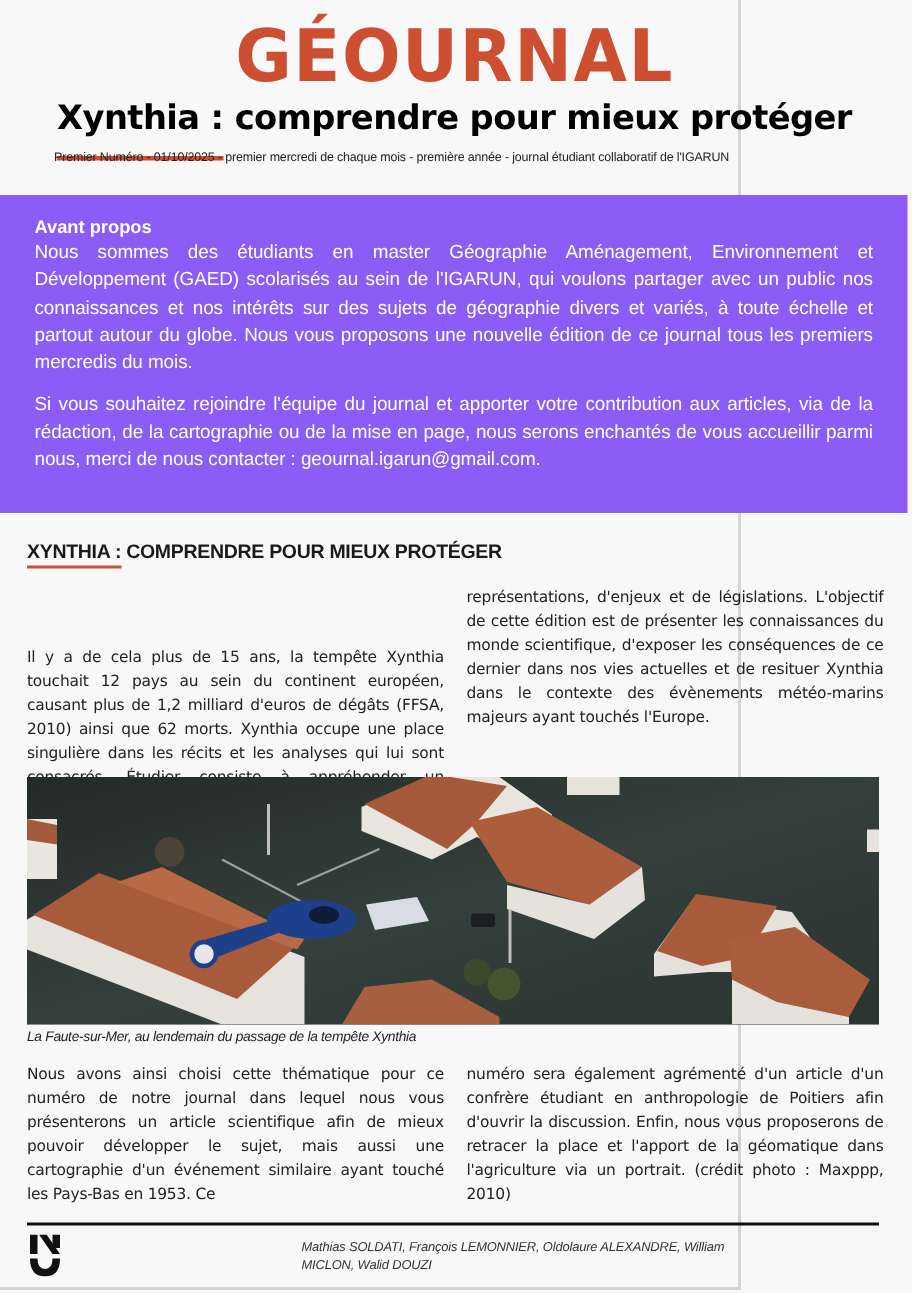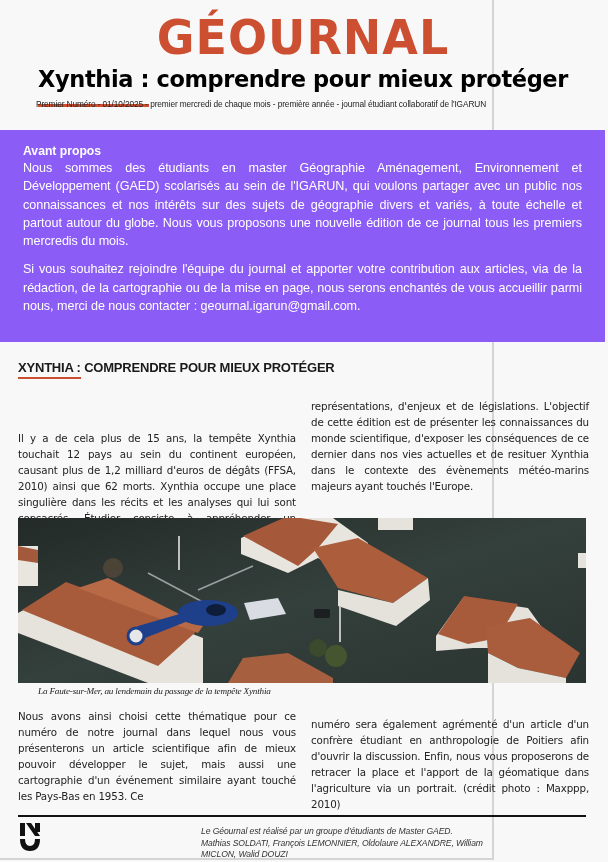--- a/index.html
+++ b/index.html
@@ -40,30 +40,29 @@
     letter-spacing: -0.2px;
   }
   .title-underline {
     position: absolute; left: 18px; top: 377px; width: 63px; height: 2px; background: #cd4f31;
   }
   .col {
     position: absolute; width: 278px;
     font-family: "DejaVu Sans", sans-serif; font-size: 10.3px; line-height: 15.9px;
     text-align: justify; color: #222; letter-spacing: -0.15px;
   }
-  .col.last-left { text-align-last: left; margin-top: 8px; }
+  .col.last-left { text-align-last: left; }
   .photo {
     position: absolute; left: 18px; top: 518px; width: 568px; height: 165px; overflow: hidden;
     background: #2b3431;
   }
   .caption {
     position: absolute; left: 18px; top: 686px;
-    font-family: Liberation Serif, serif; font-style: italic; font-size: 9.2px; color: #222;
+    font-family: Liberation Sans, sans-serif; font-style: italic; font-size: 9.2px; color: #222;
     letter-spacing: -0.2px;
-    margin-left: 20px;
   }
   .footer-rule { position: absolute; left: 18px; top: 815px; width: 568px; height: 2px; background: #111; }
   .logo { position: absolute; left: 20px; top: 823px; width: 20px; height: 28px; }
   .inst { position: absolute; left: 47px; top: 822px; font-family: "Liberation Sans", sans-serif; color: #111; }
   .inst .l1, .inst .l2 { font-weight: bold; font-size: 9px; line-height: 10px; letter-spacing: -0.1px; }
   .inst .l3 { font-size: 5.5px; line-height: 8px; }
   .credits {
     position: absolute; left: 201px; top: 826px; font-family: "Liberation Sans", sans-serif;
     font-style: italic; font-size: 8.6px; line-height: 11.5px; color: #333; letter-spacing: -0.1px;
   }
@@ -159,17 +158,16 @@
 
   <svg class="logo" viewBox="0 0 20 28" xmlns="http://www.w3.org/2000/svg">
     <rect x="0" y="0" width="5" height="13" fill="#111"></rect>
     <polygon points="6,0 11,0 20,13 15,13" fill="#111"></polygon>
     <rect x="15" y="0" width="5" height="9" fill="#111"></rect>
     <path d="M0 16 L5 16 Q5 23 10 23 Q15 23 15 16 L20 16 Q20 28 10 28 Q0 28 0 16 Z" fill="#111"></path>
   </svg>
 
 
   <div class="credits">
-    <div>Le Géournal est réalisé par un groupe d'étudiants de Master GAED.</div>
     <div>Mathias SOLDATI, François LEMONNIER, Oldolaure ALEXANDRE, William MICLON, Walid DOUZI</div>
   </div>
 
 </div>
 
 </body></html>

